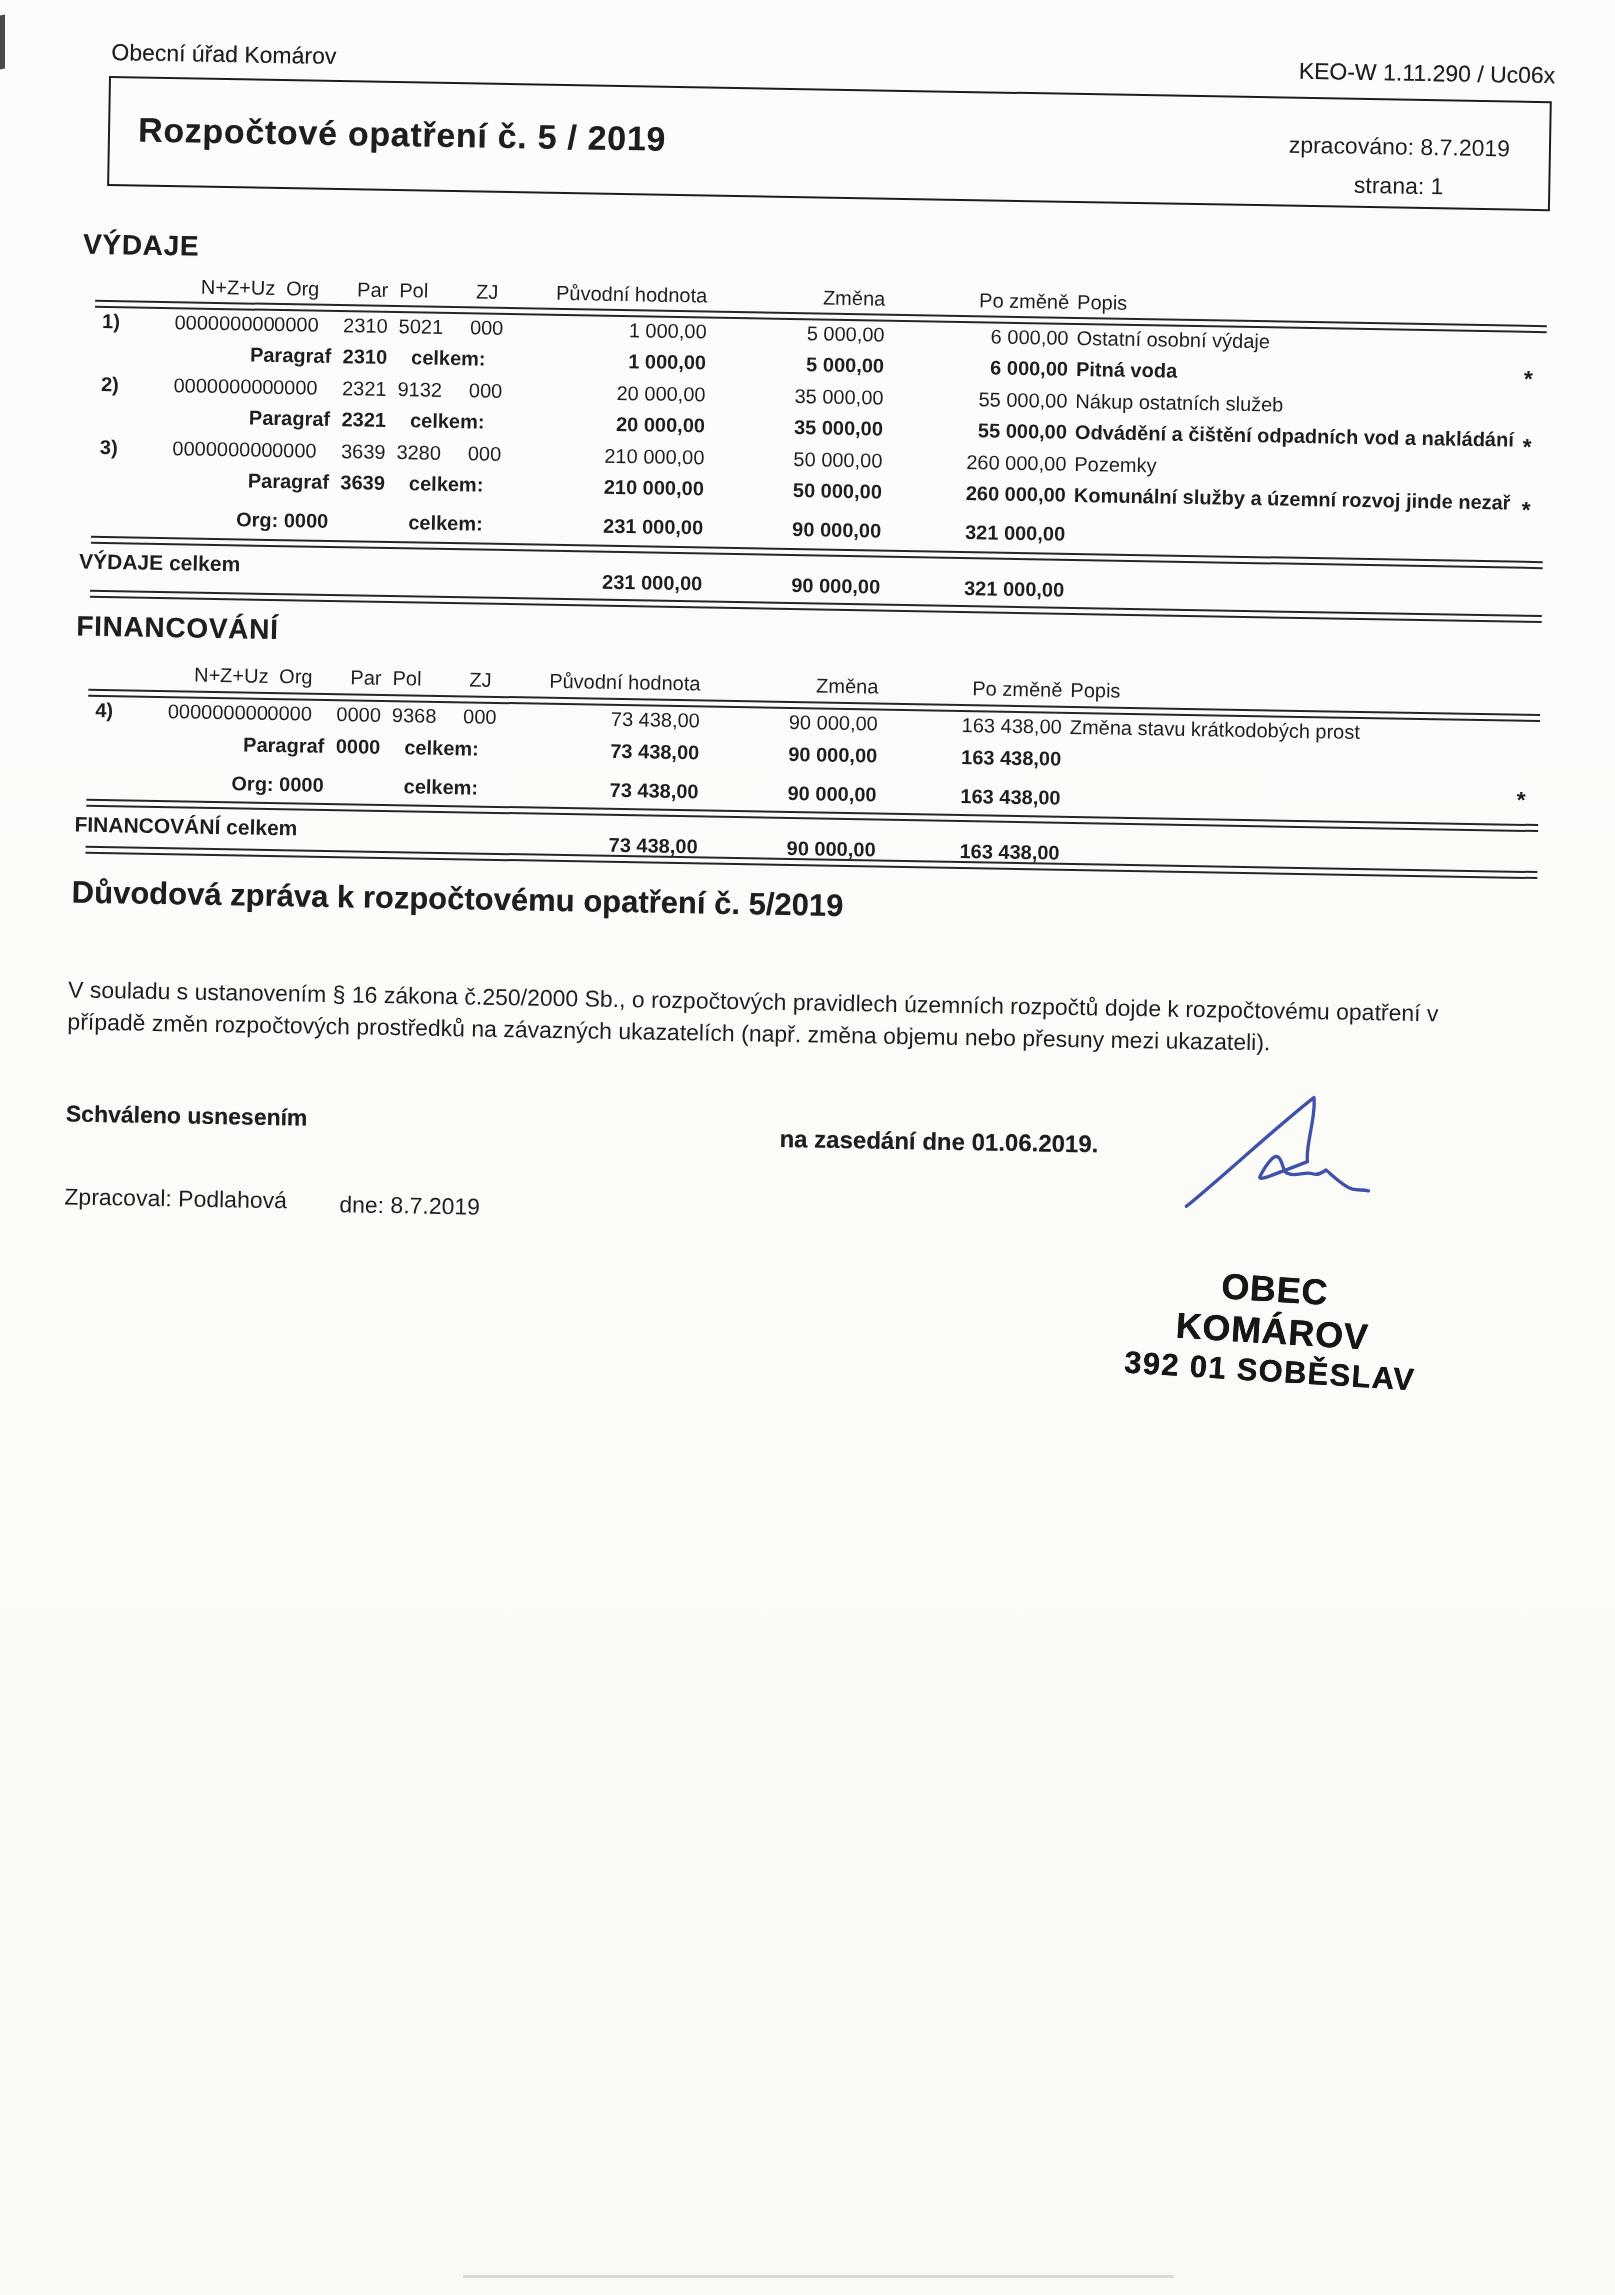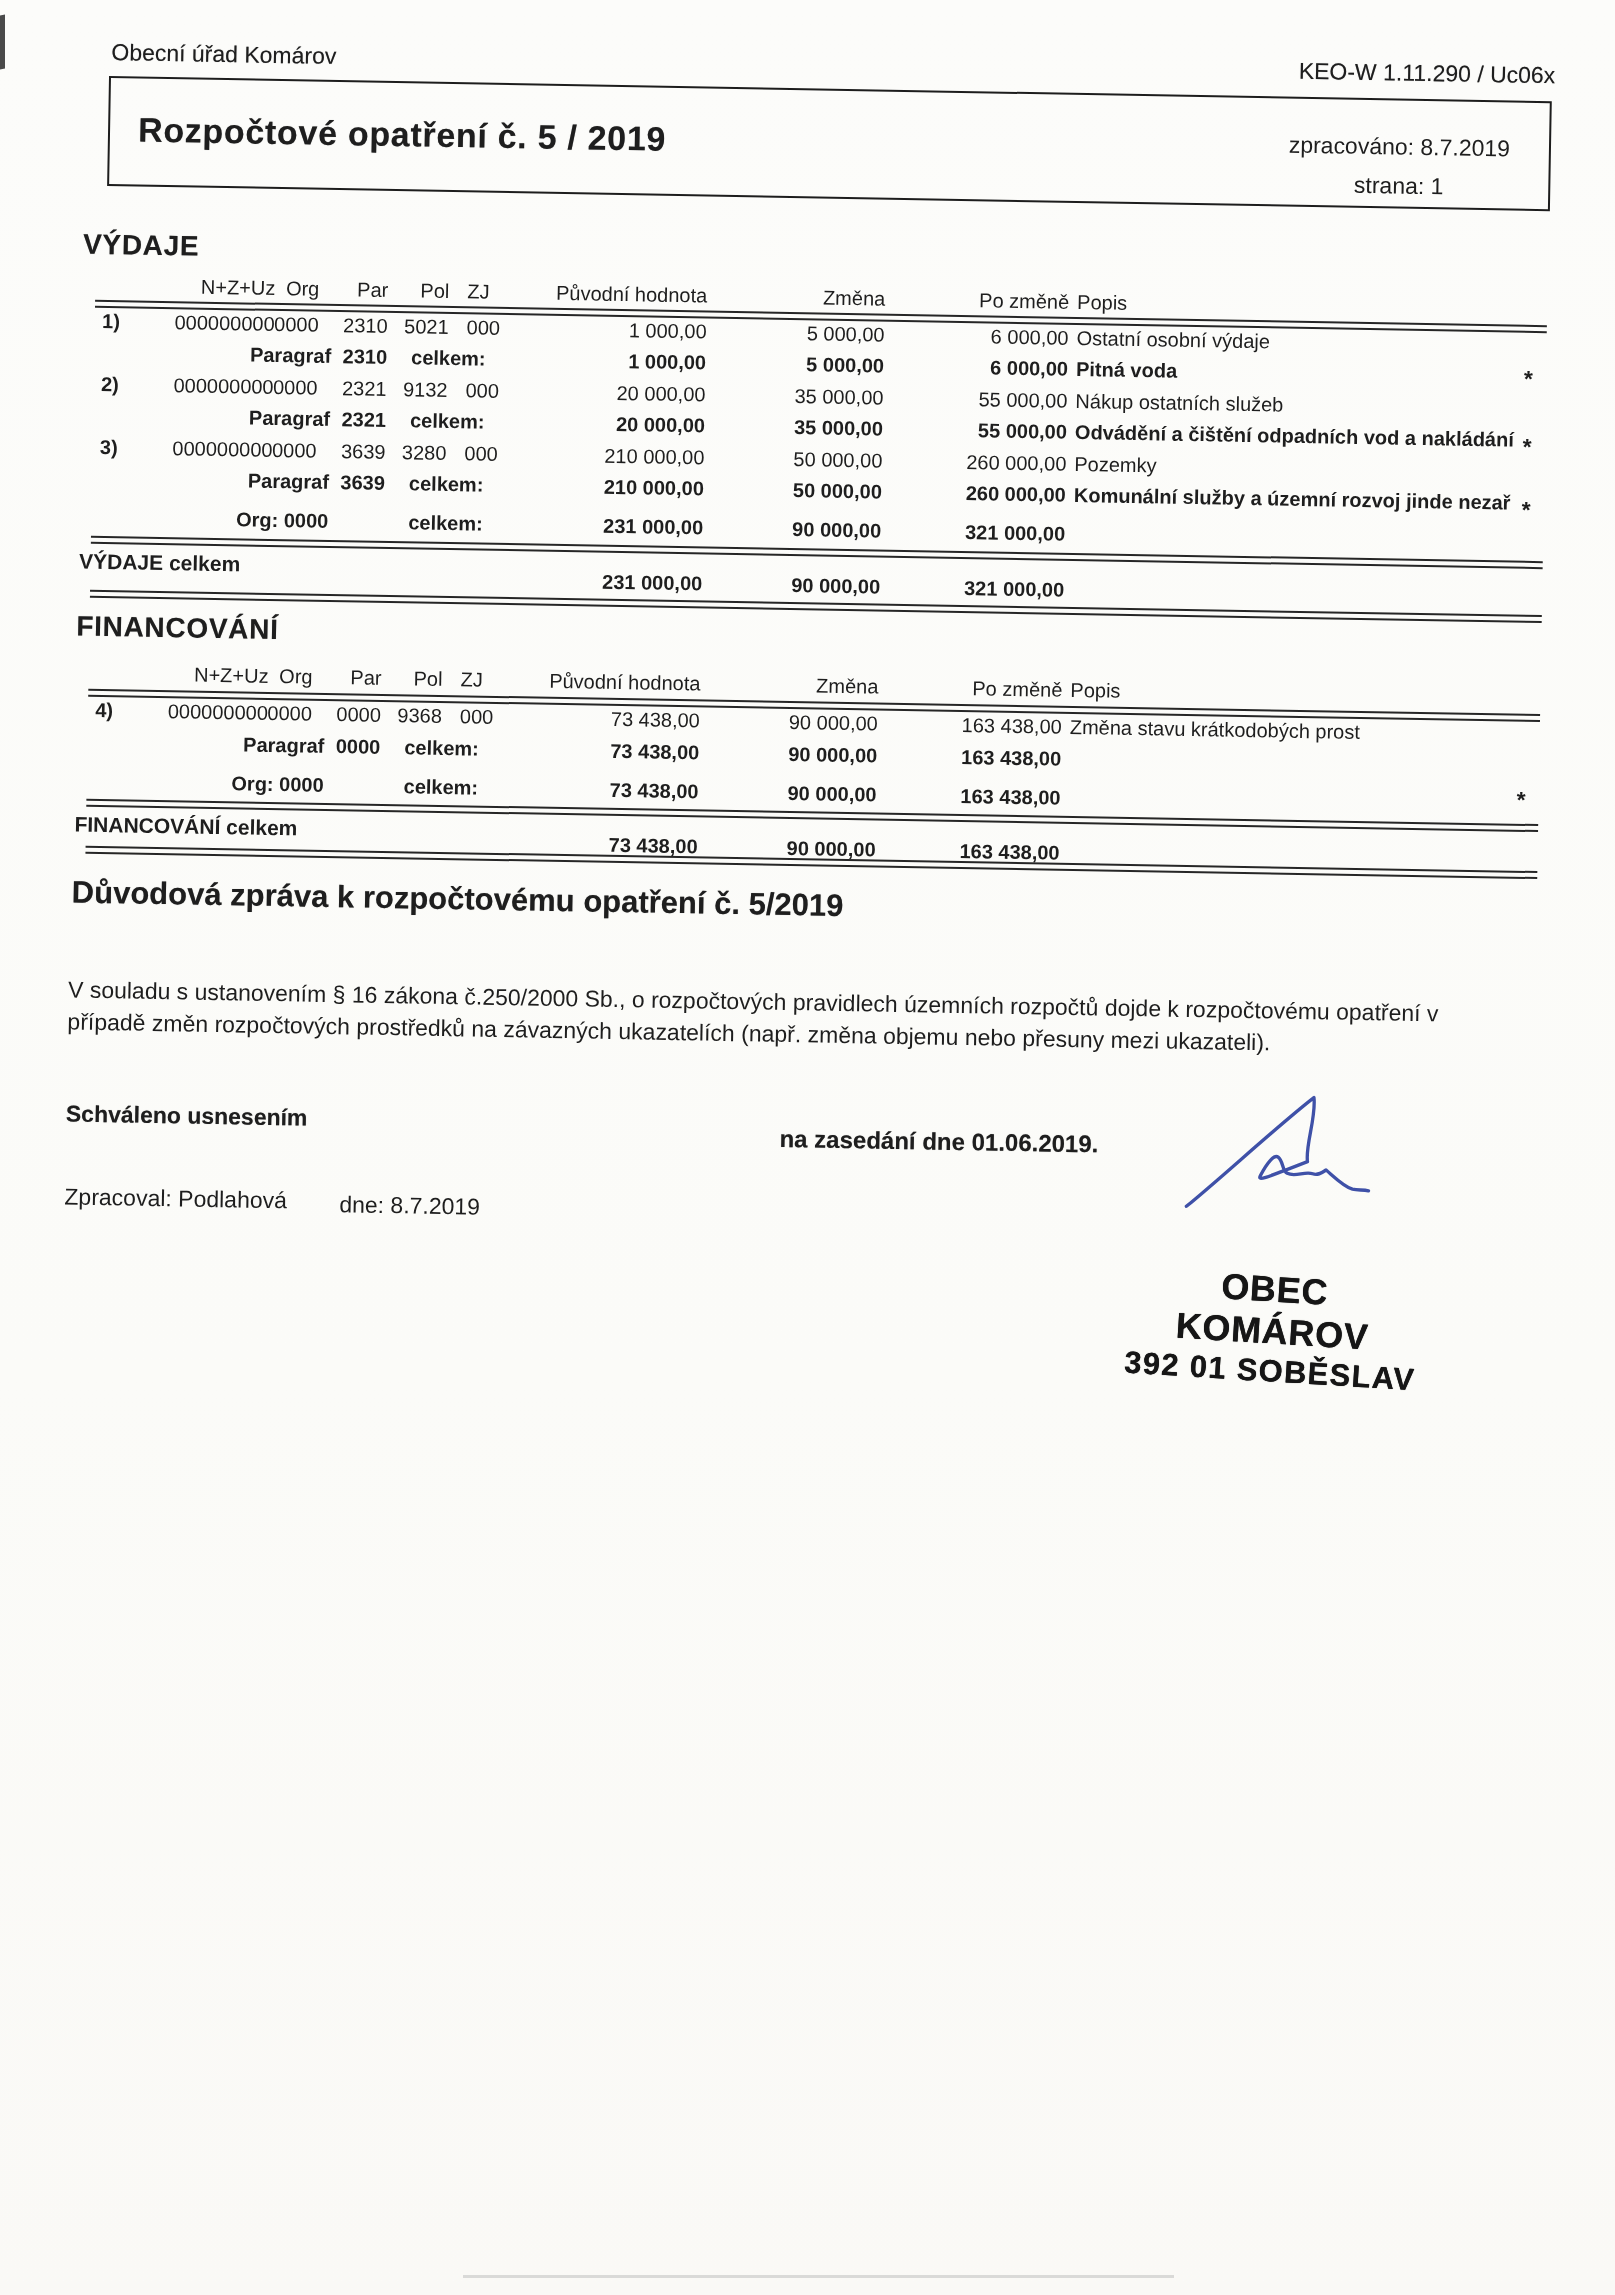--- a/index.html
+++ b/index.html
@@ -27,22 +27,22 @@
   
   .sec-h{position:absolute;left:86px;font-size:28px;font-weight:700;letter-spacing:0.7px;}
 
   
   .trow{position:absolute;left:101px;width:1451px;height:31px;font-size:20px;}
   .trow span{position:absolute;top:0;white-space:nowrap;}
   .c-num{left:5.4px;font-weight:700;}
   .c-nzuz{left:44px;width:134px;text-align:right;}
   .c-org{left:175px;width:47px;text-align:right;}
   .c-par{left:241px;width:50px;text-align:right;}
-  .c-pol{left:302px;width:50px;text-align:right;}
-  .c-zj{left:370px;width:40px;text-align:left;}
+  .c-pol{left:302px;width:50px;}
+  .c-zj{left:370px;width:40px;text-align:center;}
   .c-orig{left:429px;width:181px;text-align:right;}
   .c-change{left:634px;width:154px;text-align:right;}
   .c-after{left:821px;width:151px;text-align:right;}
   .c-desc{left:980px;}
   .c-star{left:1428px;top:10.7px;font-size:23px;}
   .c-label{left:101px;width:134px;text-align:right;font-weight:700;}
   .c-celkem{left:315px;font-weight:700;}
   .row-paragraf span{font-weight:700;}
   .row-org span{font-weight:700;}
   .star-low{top:31px !important;}

